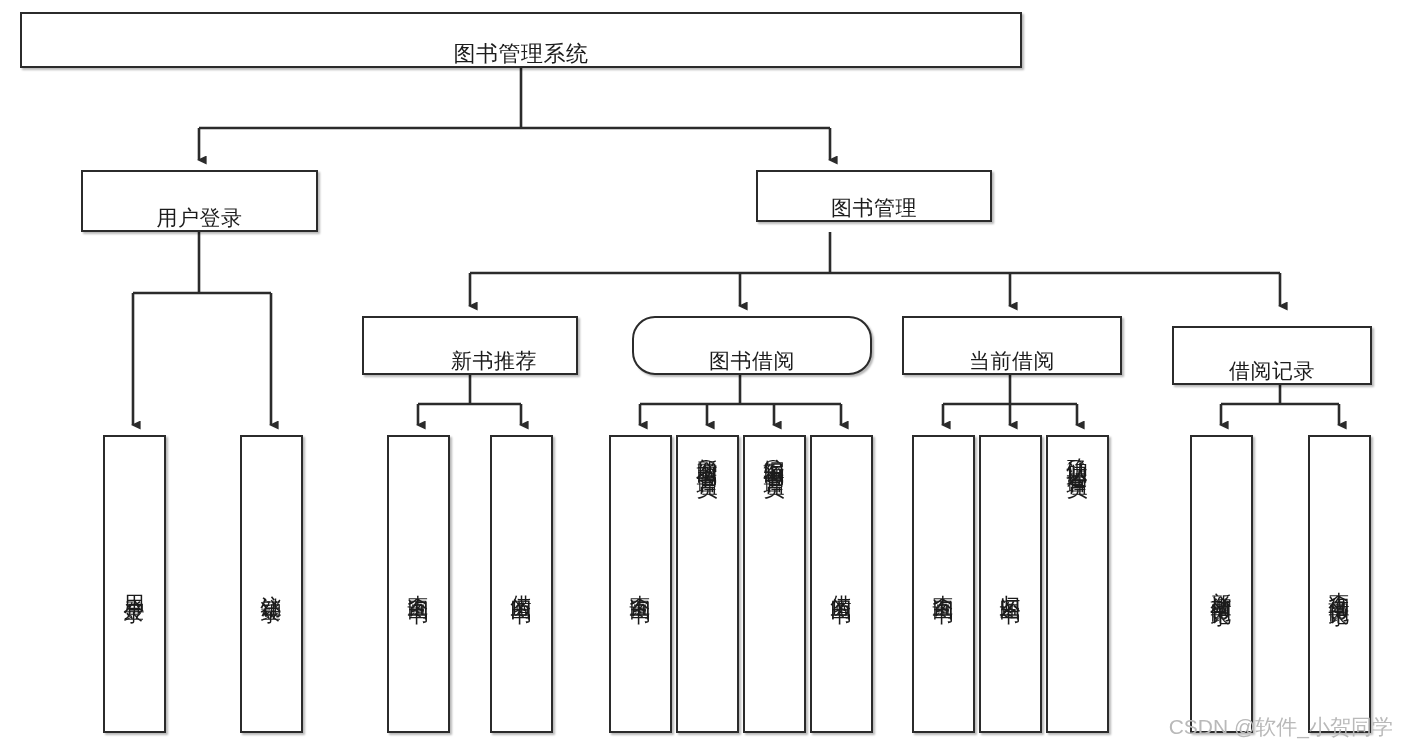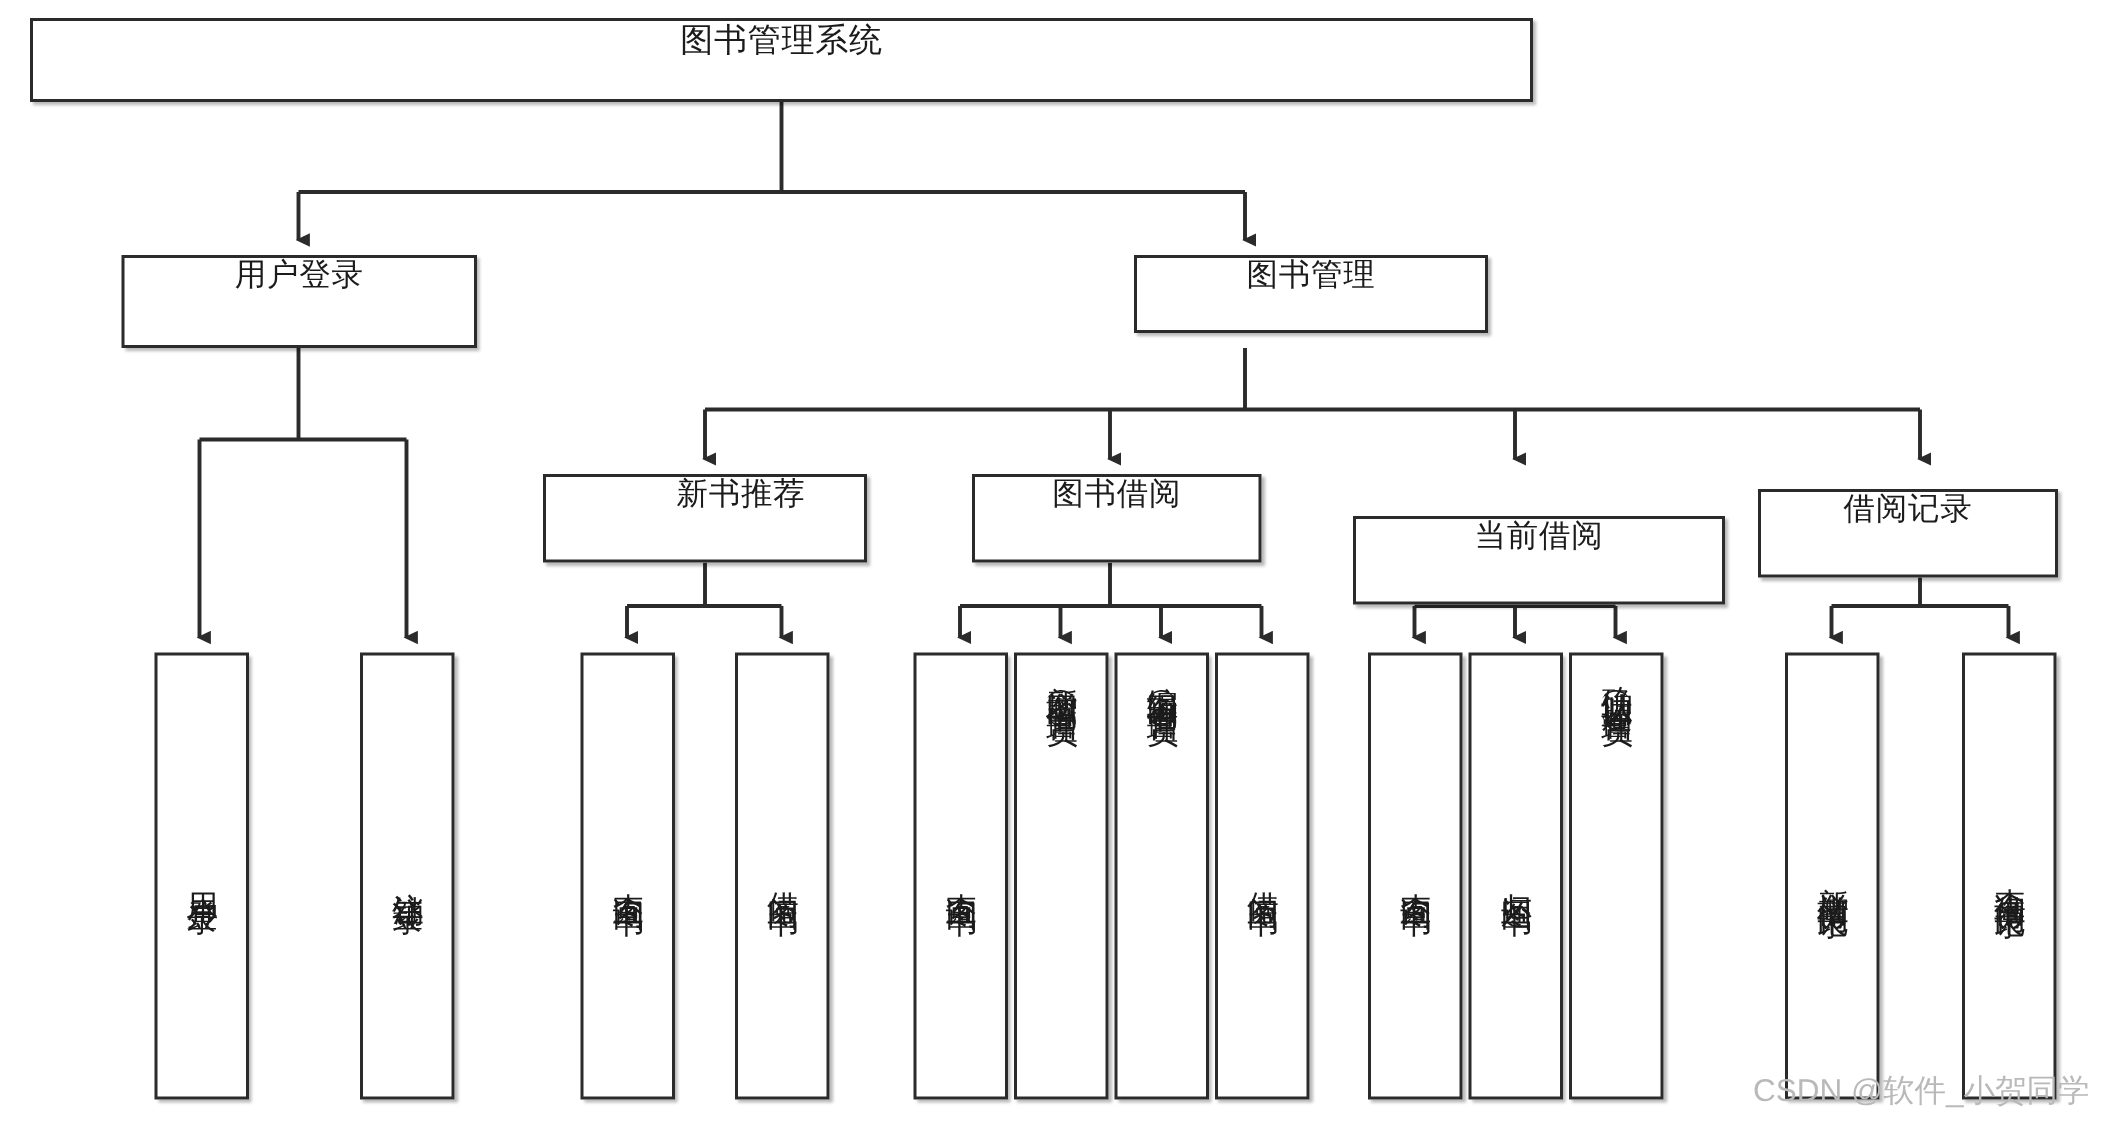--- a/index.html
+++ b/index.html
@@ -25,21 +25,21 @@
     height: 747px;
     pointer-events: none;
   }
   .node {
     position: absolute;
     box-sizing: border-box;
     border: 2px solid #2b2b2b;
     background: #ffffff;
     box-shadow: 2px 2px 2px rgba(0,0,0,0.28);
     display: flex;
-    align-items: flex-start;
+    align-items: flex-end;
     justify-content: center;
     color: #1b1b1b;
   }
   .node .label {
     font-size: 21px;
     line-height: 1.15;
     letter-spacing: 0.5px;
     white-space: nowrap;
   }
   .node.root .label { font-size: 22px; }
@@ -132,24 +132,24 @@
   <div class="node" style="left:81px; top:170px; width:237px; height:62px;">
     <span class="label">用户登录</span>
   </div>
   <div class="node" style="left:756px; top:170px; width:236px; height:52px;">
     <span class="label">图书管理</span>
   </div>
 
   <div class="node" style="left:362px; top:316px; width:216px; height:59px;padding-left:48px;">
     <span class="label">新书推荐</span>
   </div>
-  <div class="node" style="left:648px; top:316px; width:193px; height:59px;">
+  <div class="node" style="left:632px; top:316px; width:240px; height:59px;border-radius:23px;">
     <span class="label">图书借阅</span>
   </div>
-  <div class="node" style="left:902px; top:316px; width:248px; height:59px;margin-top:28px;">
+  <div class="node" style="left:902px; top:316px; width:220px; height:59px;">
     <span class="label">当前借阅</span>
   </div>
   <div class="node" style="left:1172px; top:326px; width:200px; height:59px;">
     <span class="label">借阅记录</span>
   </div>
 
   <div class="node leaf centered" style="left:103px; top:435px; width:63px; height:298px;">
     <span class="label">用户登录</span>
   </div>
   <div class="node leaf centered" style="left:240px; top:435px; width:63px; height:298px;">

